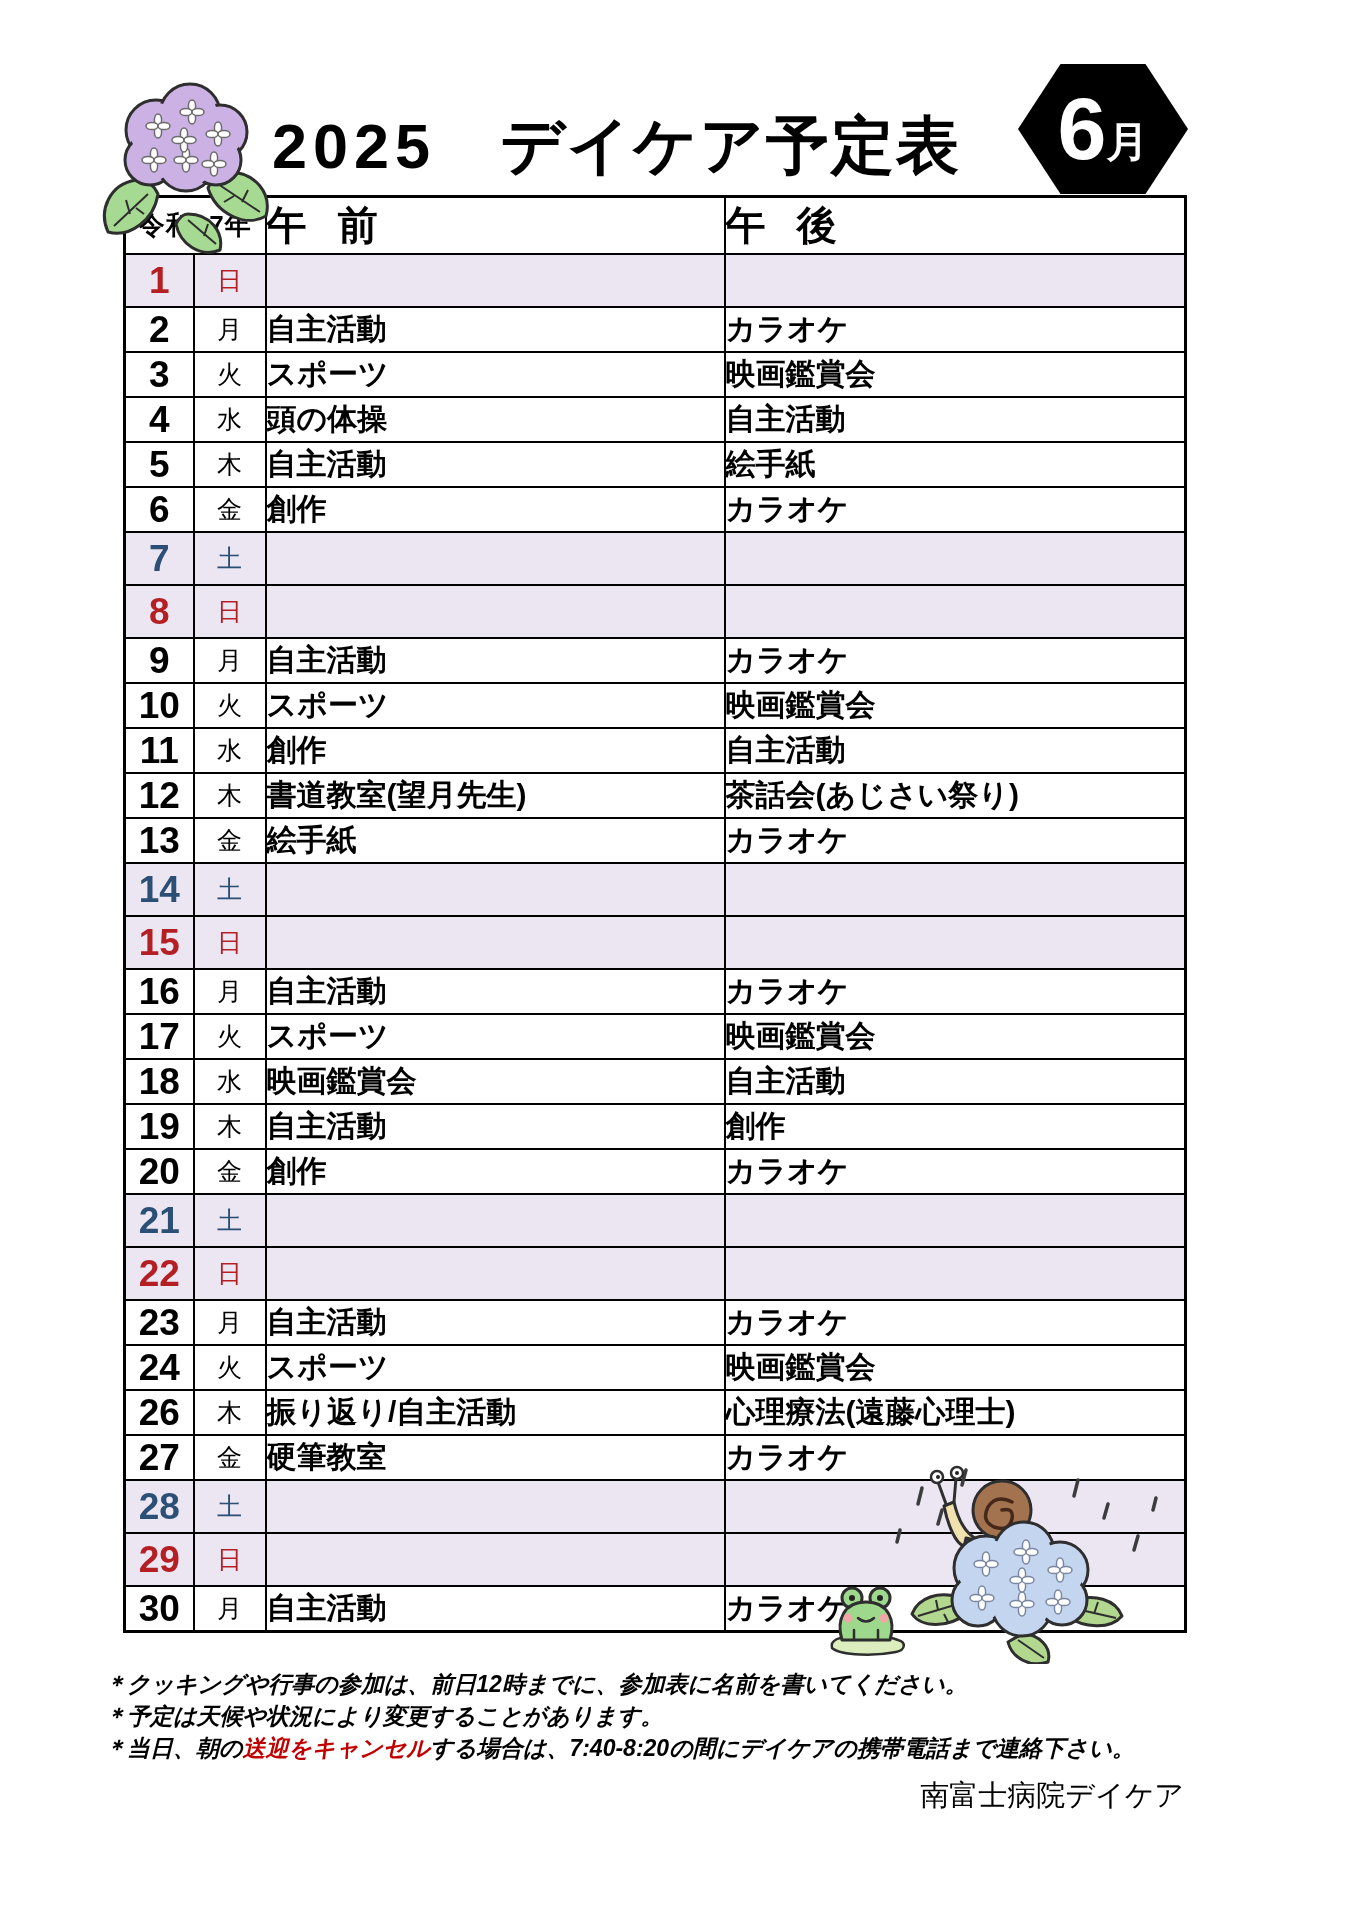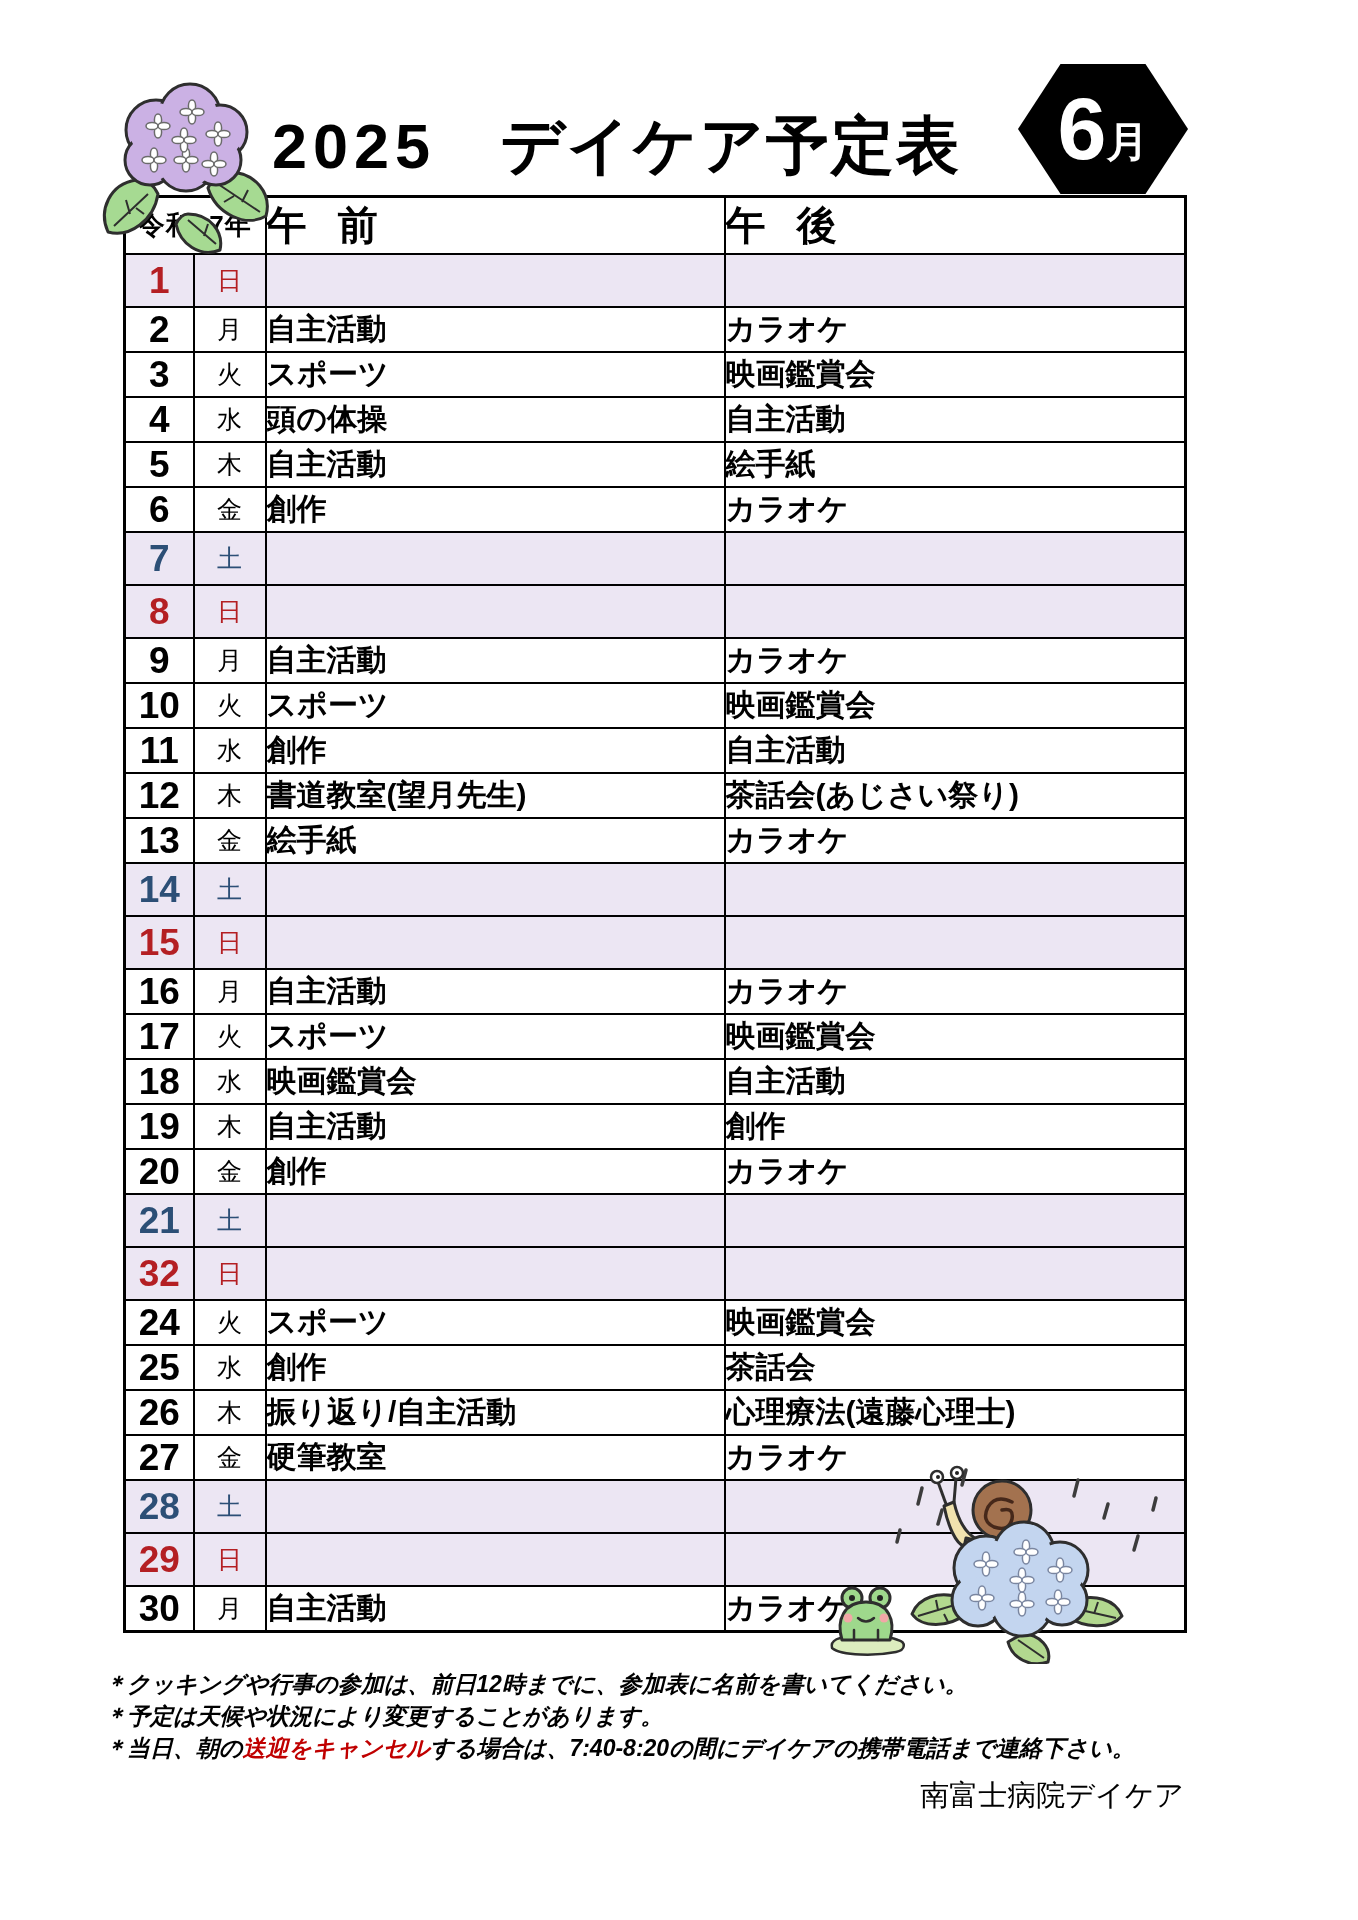--- a/index.html
+++ b/index.html
@@ -253,36 +253,36 @@
           <td class="c-am">創作</td>
           <td class="c-pm">カラオケ</td>
         </tr>
         <tr class="sat">
           <td class="c-day">21</td>
           <td class="c-dow">土</td>
           <td class="c-am"></td>
           <td class="c-pm"></td>
         </tr>
         <tr class="sun">
-          <td class="c-day">32</td>
+          <td class="c-day">22</td>
           <td class="c-dow">日</td>
           <td class="c-am"></td>
           <td class="c-pm"></td>
+        </tr>
+        <tr class="weekday">
+          <td class="c-day">23</td>
+          <td class="c-dow">月</td>
+          <td class="c-am">自主活動</td>
+          <td class="c-pm">カラオケ</td>
         </tr>
         <tr class="weekday">
           <td class="c-day">24</td>
           <td class="c-dow">火</td>
           <td class="c-am">スポーツ</td>
           <td class="c-pm">映画鑑賞会</td>
-        </tr>
-        <tr class="weekday">
-          <td class="c-day">25</td>
-          <td class="c-dow">水</td>
-          <td class="c-am">創作</td>
-          <td class="c-pm">茶話会</td>
         </tr>
         <tr class="weekday">
           <td class="c-day">26</td>
           <td class="c-dow">木</td>
           <td class="c-am">振り返り/自主活動</td>
           <td class="c-pm">心理療法(遠藤心理士)</td>
         </tr>
         <tr class="weekday">
           <td class="c-day">27</td>
           <td class="c-dow">金</td>

